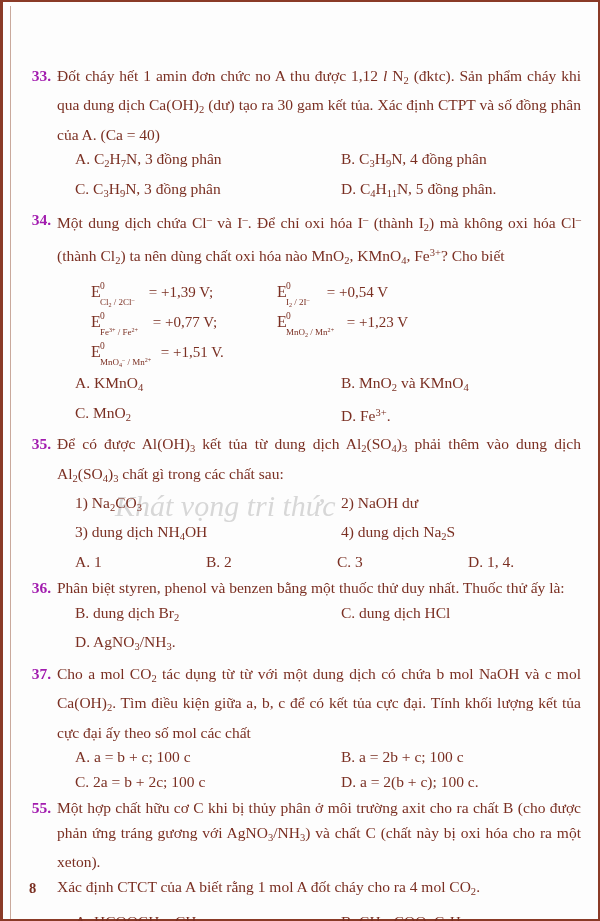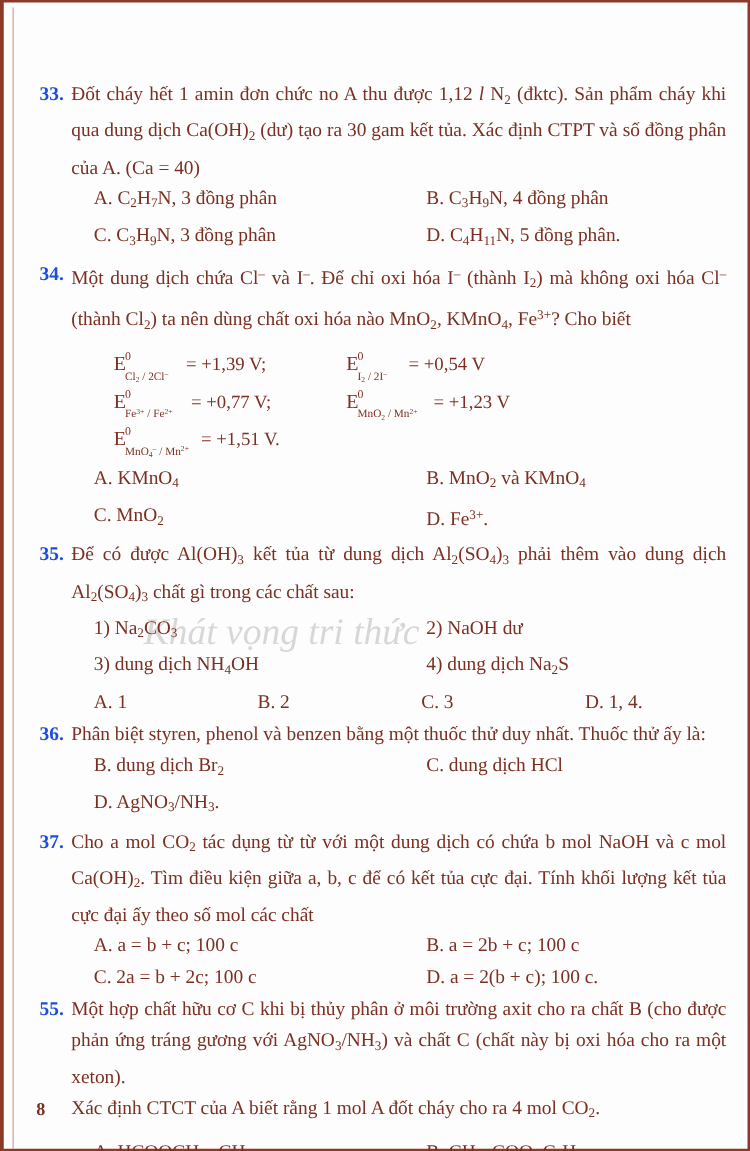--- a/index.html
+++ b/index.html
@@ -46,21 +46,21 @@
     margin-bottom: 2px;
   }
   .qnum {
     font-weight: bold;
     width: 26px;
     flex: 0 0 26px;
     text-align: right;
     padding-right: 6px;
     font-size: 15.5px;
     line-height: 24.5px;
-    color: #1d4ed8;
+    color: #a21caf;
   }
   .qbody {
     flex: 1 1 auto;
     font-size: 15.5px;
     line-height: 24.5px;
   }
   .stem {
     text-align: justify;
     text-justify: inter-word;
   }

